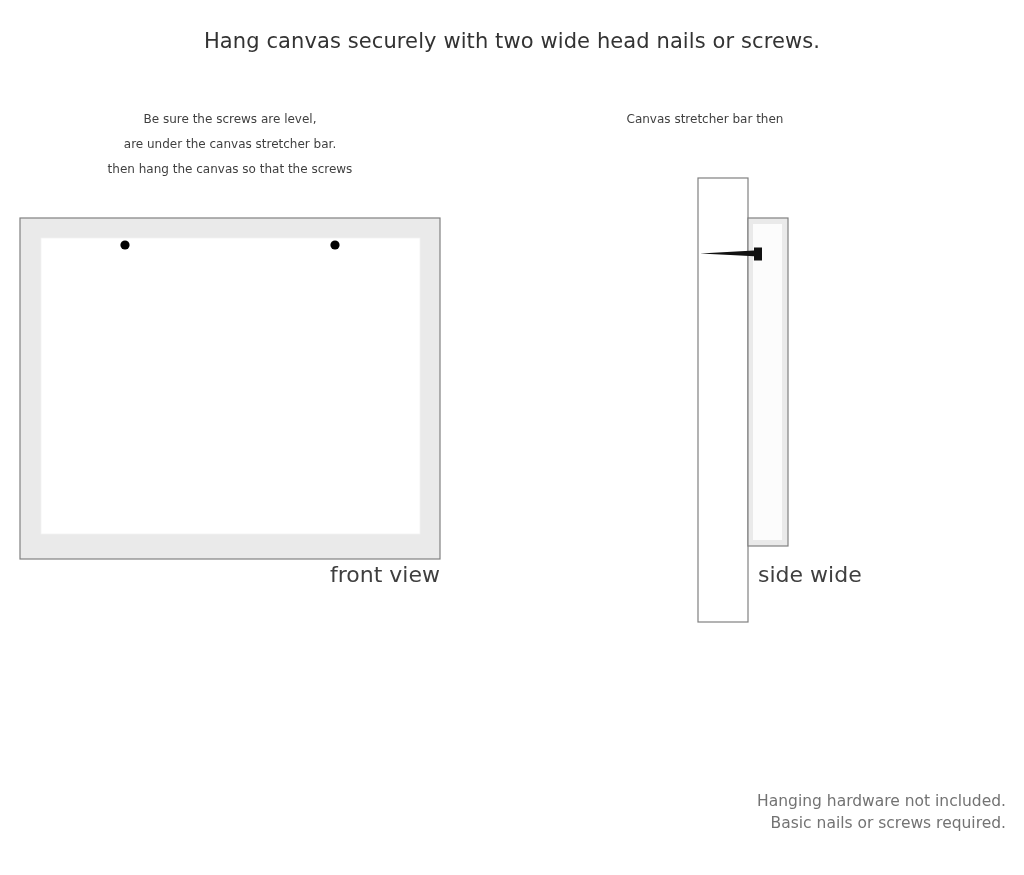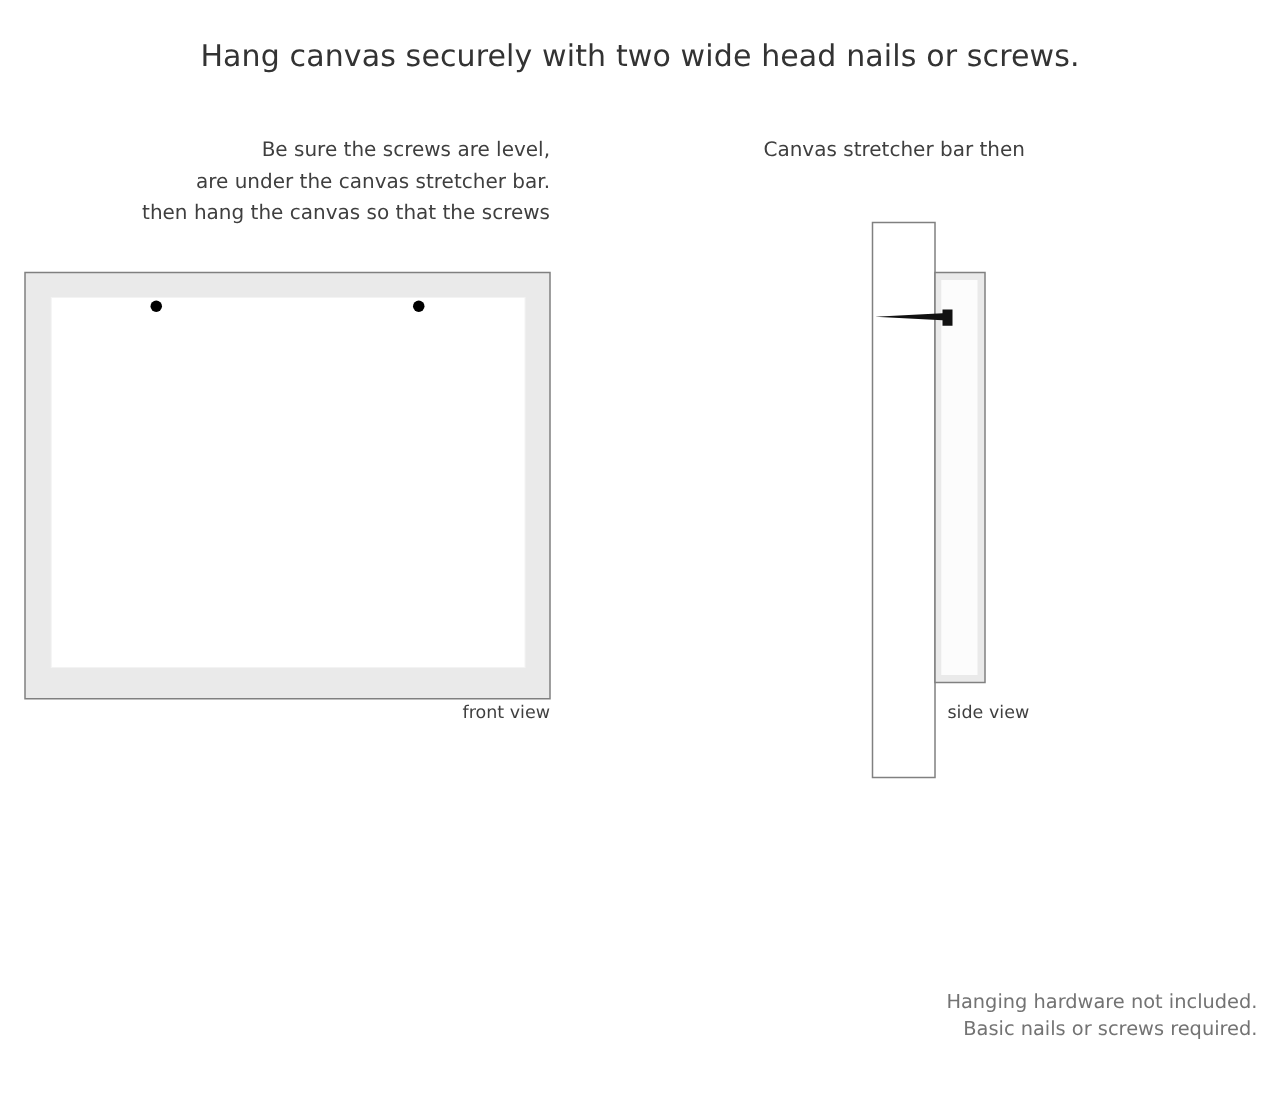--- a/index.html
+++ b/index.html
@@ -15,49 +15,49 @@
     color: #3a3a3a;
     overflow: hidden;
   }
 
   #page-title {
     position: absolute;
     left: 0;
     top: 15px;
     width: 1024px;
     text-align: center;
-    font-size: 24px;
+    font-size: 21px;
     font-weight: 400;
     color: #333333;
     letter-spacing: 0.1px;
     white-space: nowrap;
   }
 
   .caption {
     position: absolute;
-    font-size: 16px;
+    font-size: 12px;
     line-height: 25px;
     color: #3f3f3f;
-    text-align: right;
+    text-align: center;
   }
   #caption-front {
     left: 20px;
     top: 107px;
     width: 420px;
   }
   #caption-side {
     left: 590px;
     top: 107px;
     width: 230px;
   }
   .caption div { white-space: nowrap; }
 
   .view-label {
     position: absolute;
-    font-size: 14px;
+    font-size: 22px;
     color: #3f3f3f;
     white-space: nowrap;
   }
   #label-front {
     left: 240px;
     top: 562px;
     width: 200px;
     text-align: right;
   }
   #label-side {
@@ -111,18 +111,18 @@
 </svg>
 
 <svg id="side-view-figure" width="104" height="456" viewBox="0 0 104 456">
   <rect x="4" y="4" width="50" height="444" fill="#ffffff" stroke="#808080" stroke-width="1.2"></rect>
   <rect x="54" y="44" width="40" height="328" fill="#eaeaea" stroke="#808080" stroke-width="1.2"></rect>
   <rect x="59" y="50" width="29" height="316" fill="#fcfcfc" stroke="none"></rect>
   <path d="M 6 79.4 L 60 76.6 L 60 73.5 L 68 73.5 L 68 86.5 L 60 86.5 L 60 82.2 Z" fill="#111111"></path>
 </svg>
 
 <div class="view-label" id="label-front">front view</div>
-<div class="view-label" id="label-side">side view</div>
+<div class="view-label" id="label-side">side wide</div>
 
 <div id="footer-note">
   <div>Hanging hardware not included.</div>
   <div>Basic nails or screws required.</div>
 </div>
 
 </body></html>

